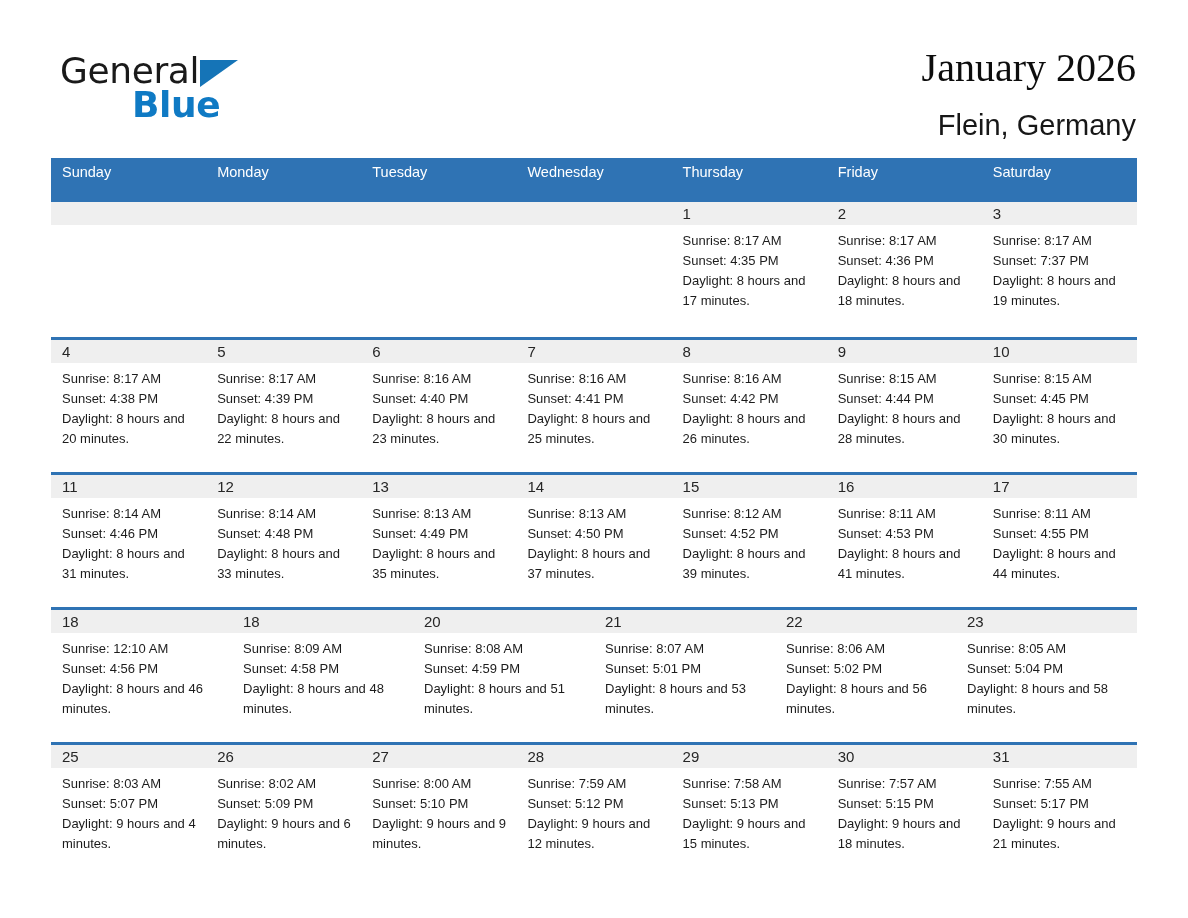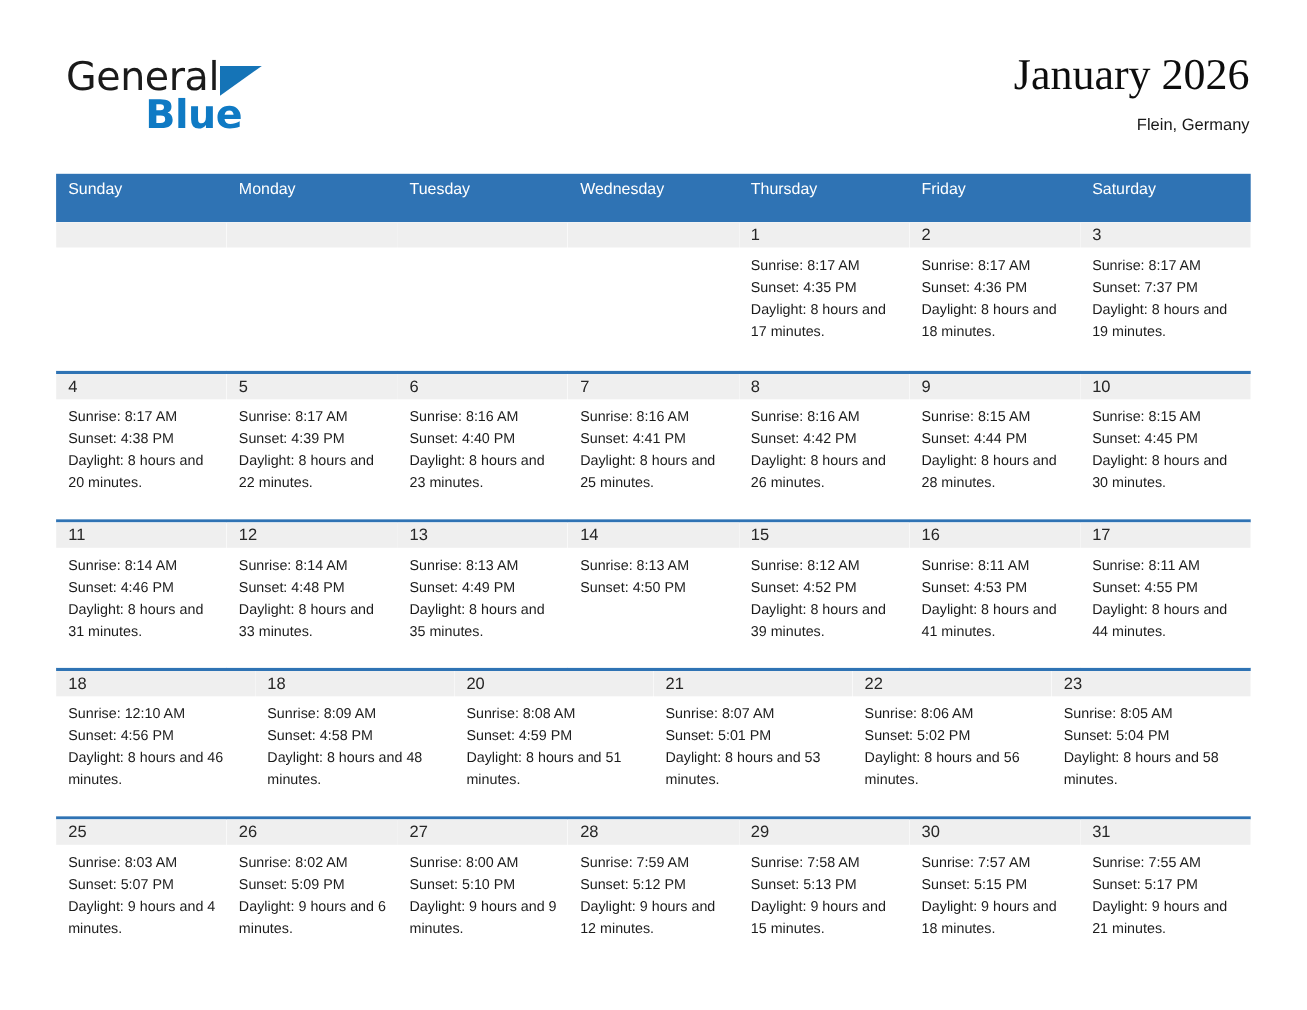--- a/index.html
+++ b/index.html
@@ -78,22 +78,22 @@
   }
   .cal-title {
     font-size: 40px;
     line-height: 48px;
     font-weight: 400;
     color: #0d0d0d;
     letter-spacing: 0px;
     font-family: Liberation Serif, serif;
   }
   .cal-location {
-    margin-top: 8px;
-    font-size: 15px;
+    margin-top: 20px;
+    font-size: 29px;
     line-height: 27px;
     font-weight: 400;
     color: #171717;
     font-family: "Liberation Sans", sans-serif;
   }
 
   
   .calendar {
     position: absolute;
     left: 51px;
@@ -299,20 +299,21 @@
               <div>Sunrise: 8:13 AM</div>
               <div>Sunset: 4:49 PM</div>
               <div class="dl">Daylight: 8 hours and 35 minutes.</div>
             </div>
           </div>
           <div class="cell">
             <div class="datestrip">14</div>
             <div class="info">
               <div>Sunrise: 8:13 AM</div>
               <div>Sunset: 4:50 PM</div>
+              <div class="dl">Daylight: 8 hours and 37 minutes.</div>
             </div>
           </div>
           <div class="cell">
             <div class="datestrip">15</div>
             <div class="info">
               <div>Sunrise: 8:12 AM</div>
               <div>Sunset: 4:52 PM</div>
               <div class="dl">Daylight: 8 hours and 39 minutes.</div>
             </div>
           </div>

